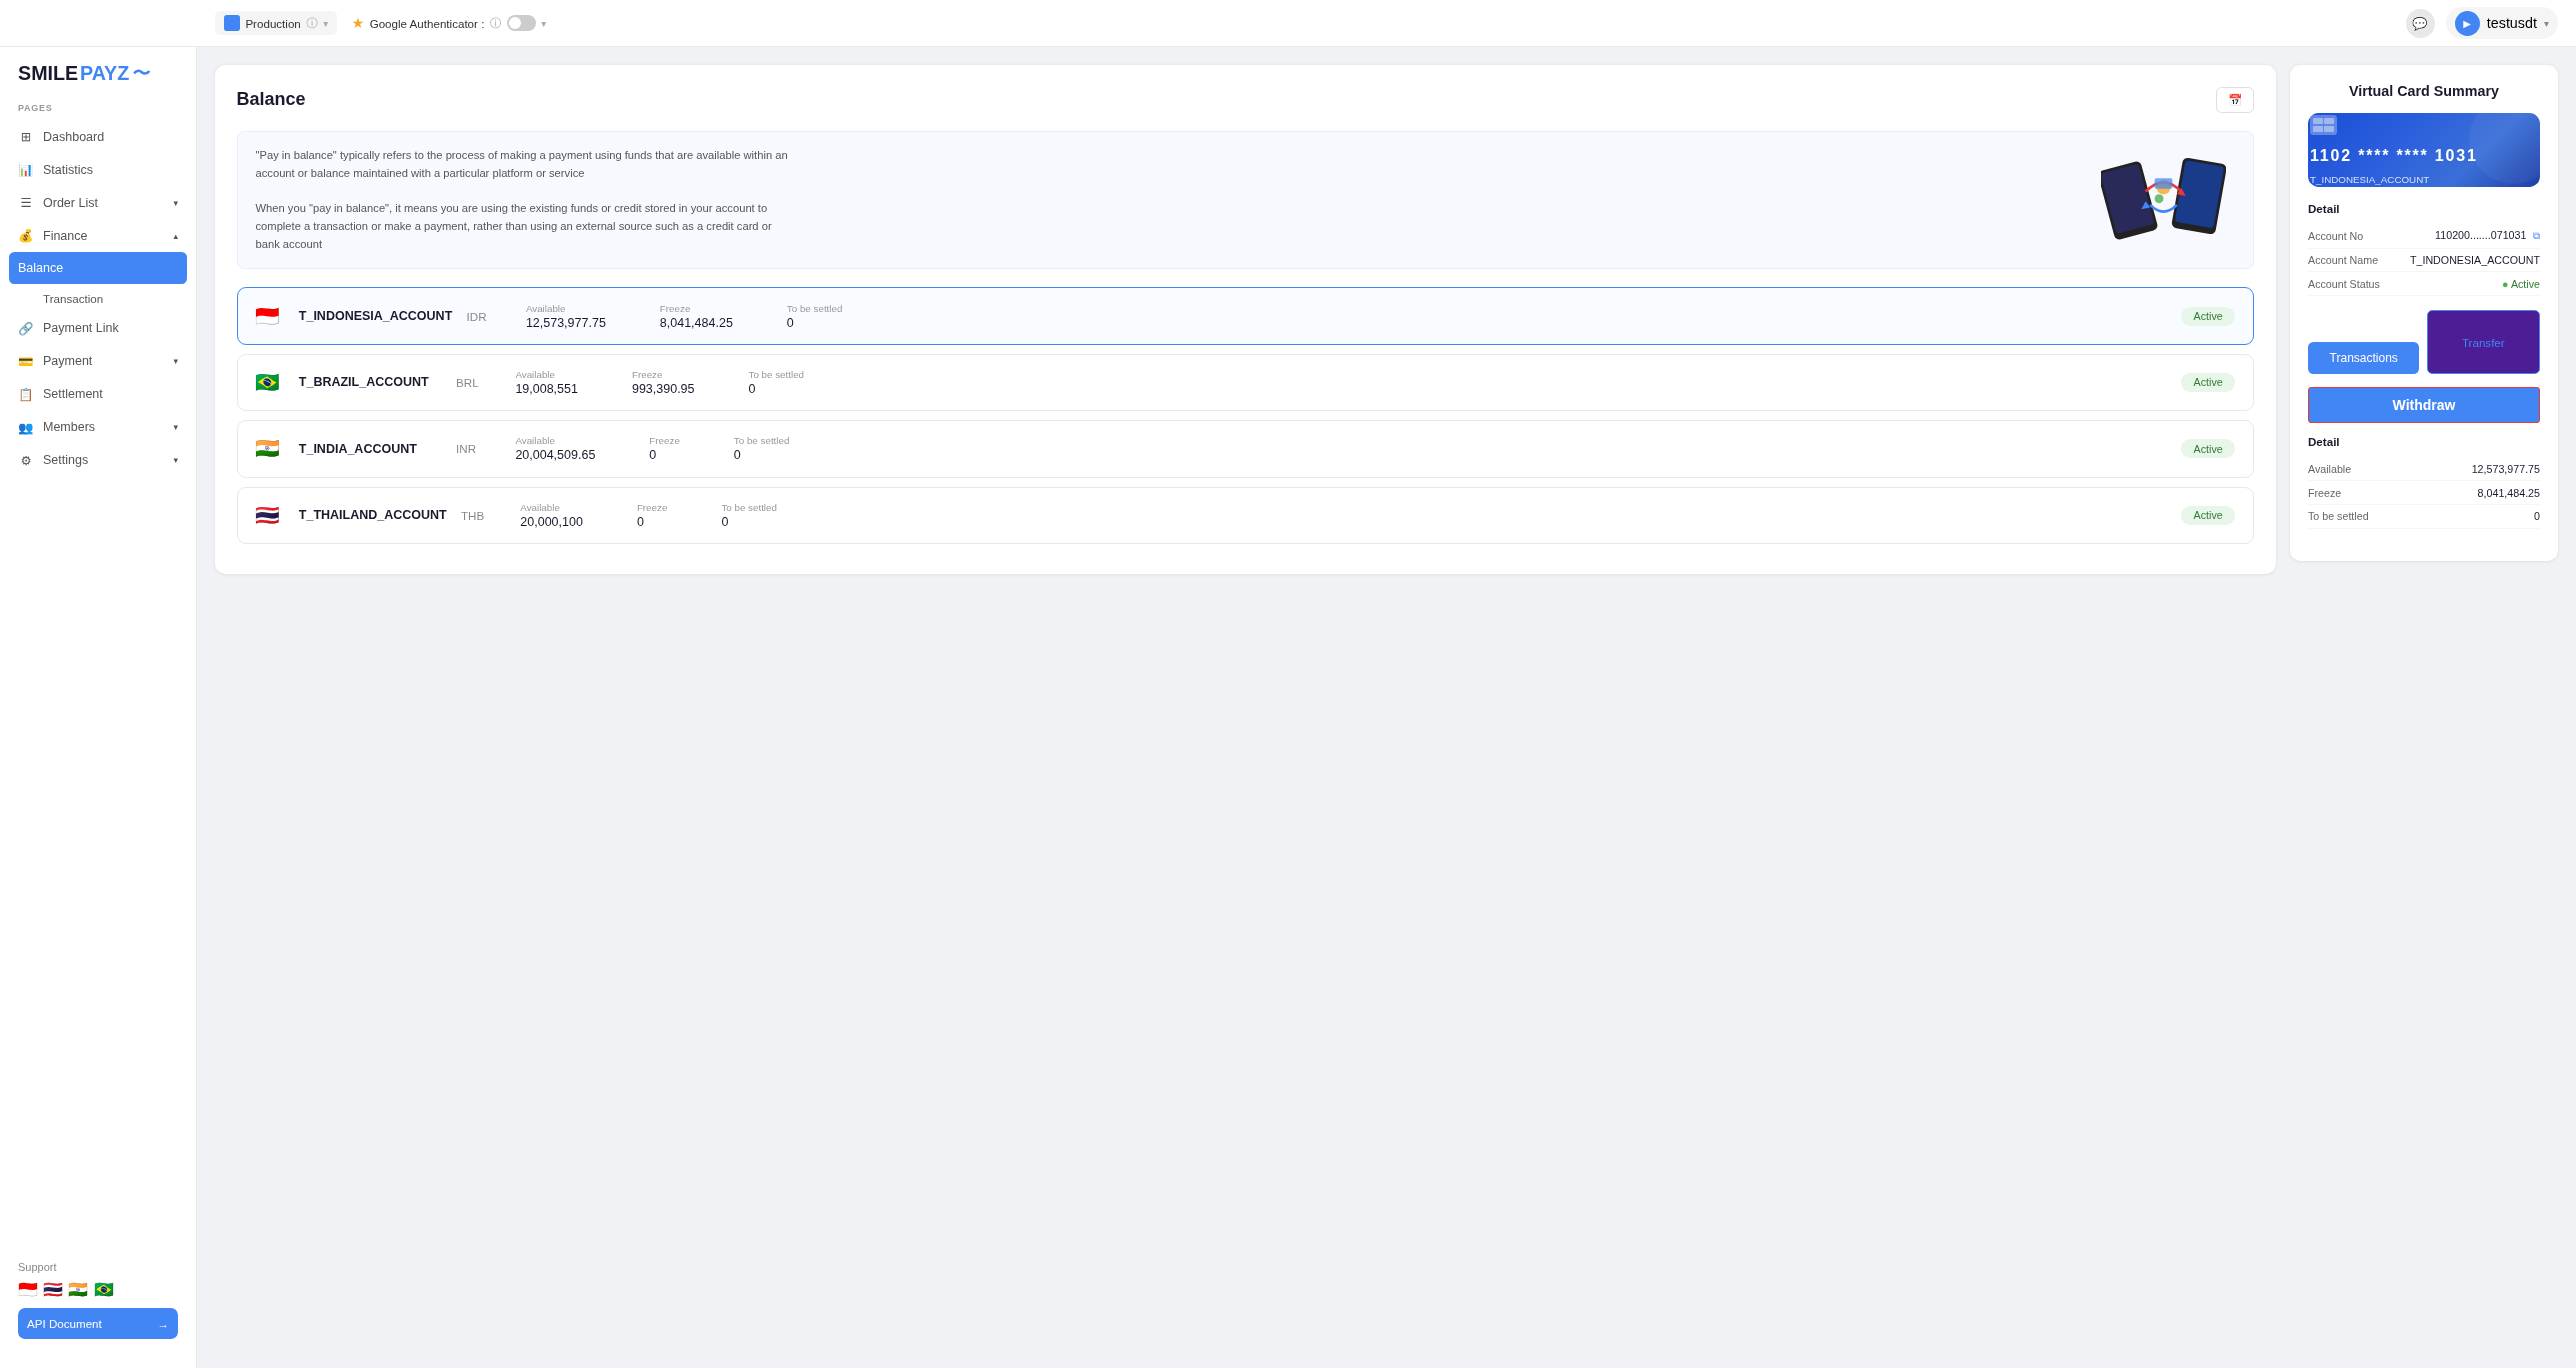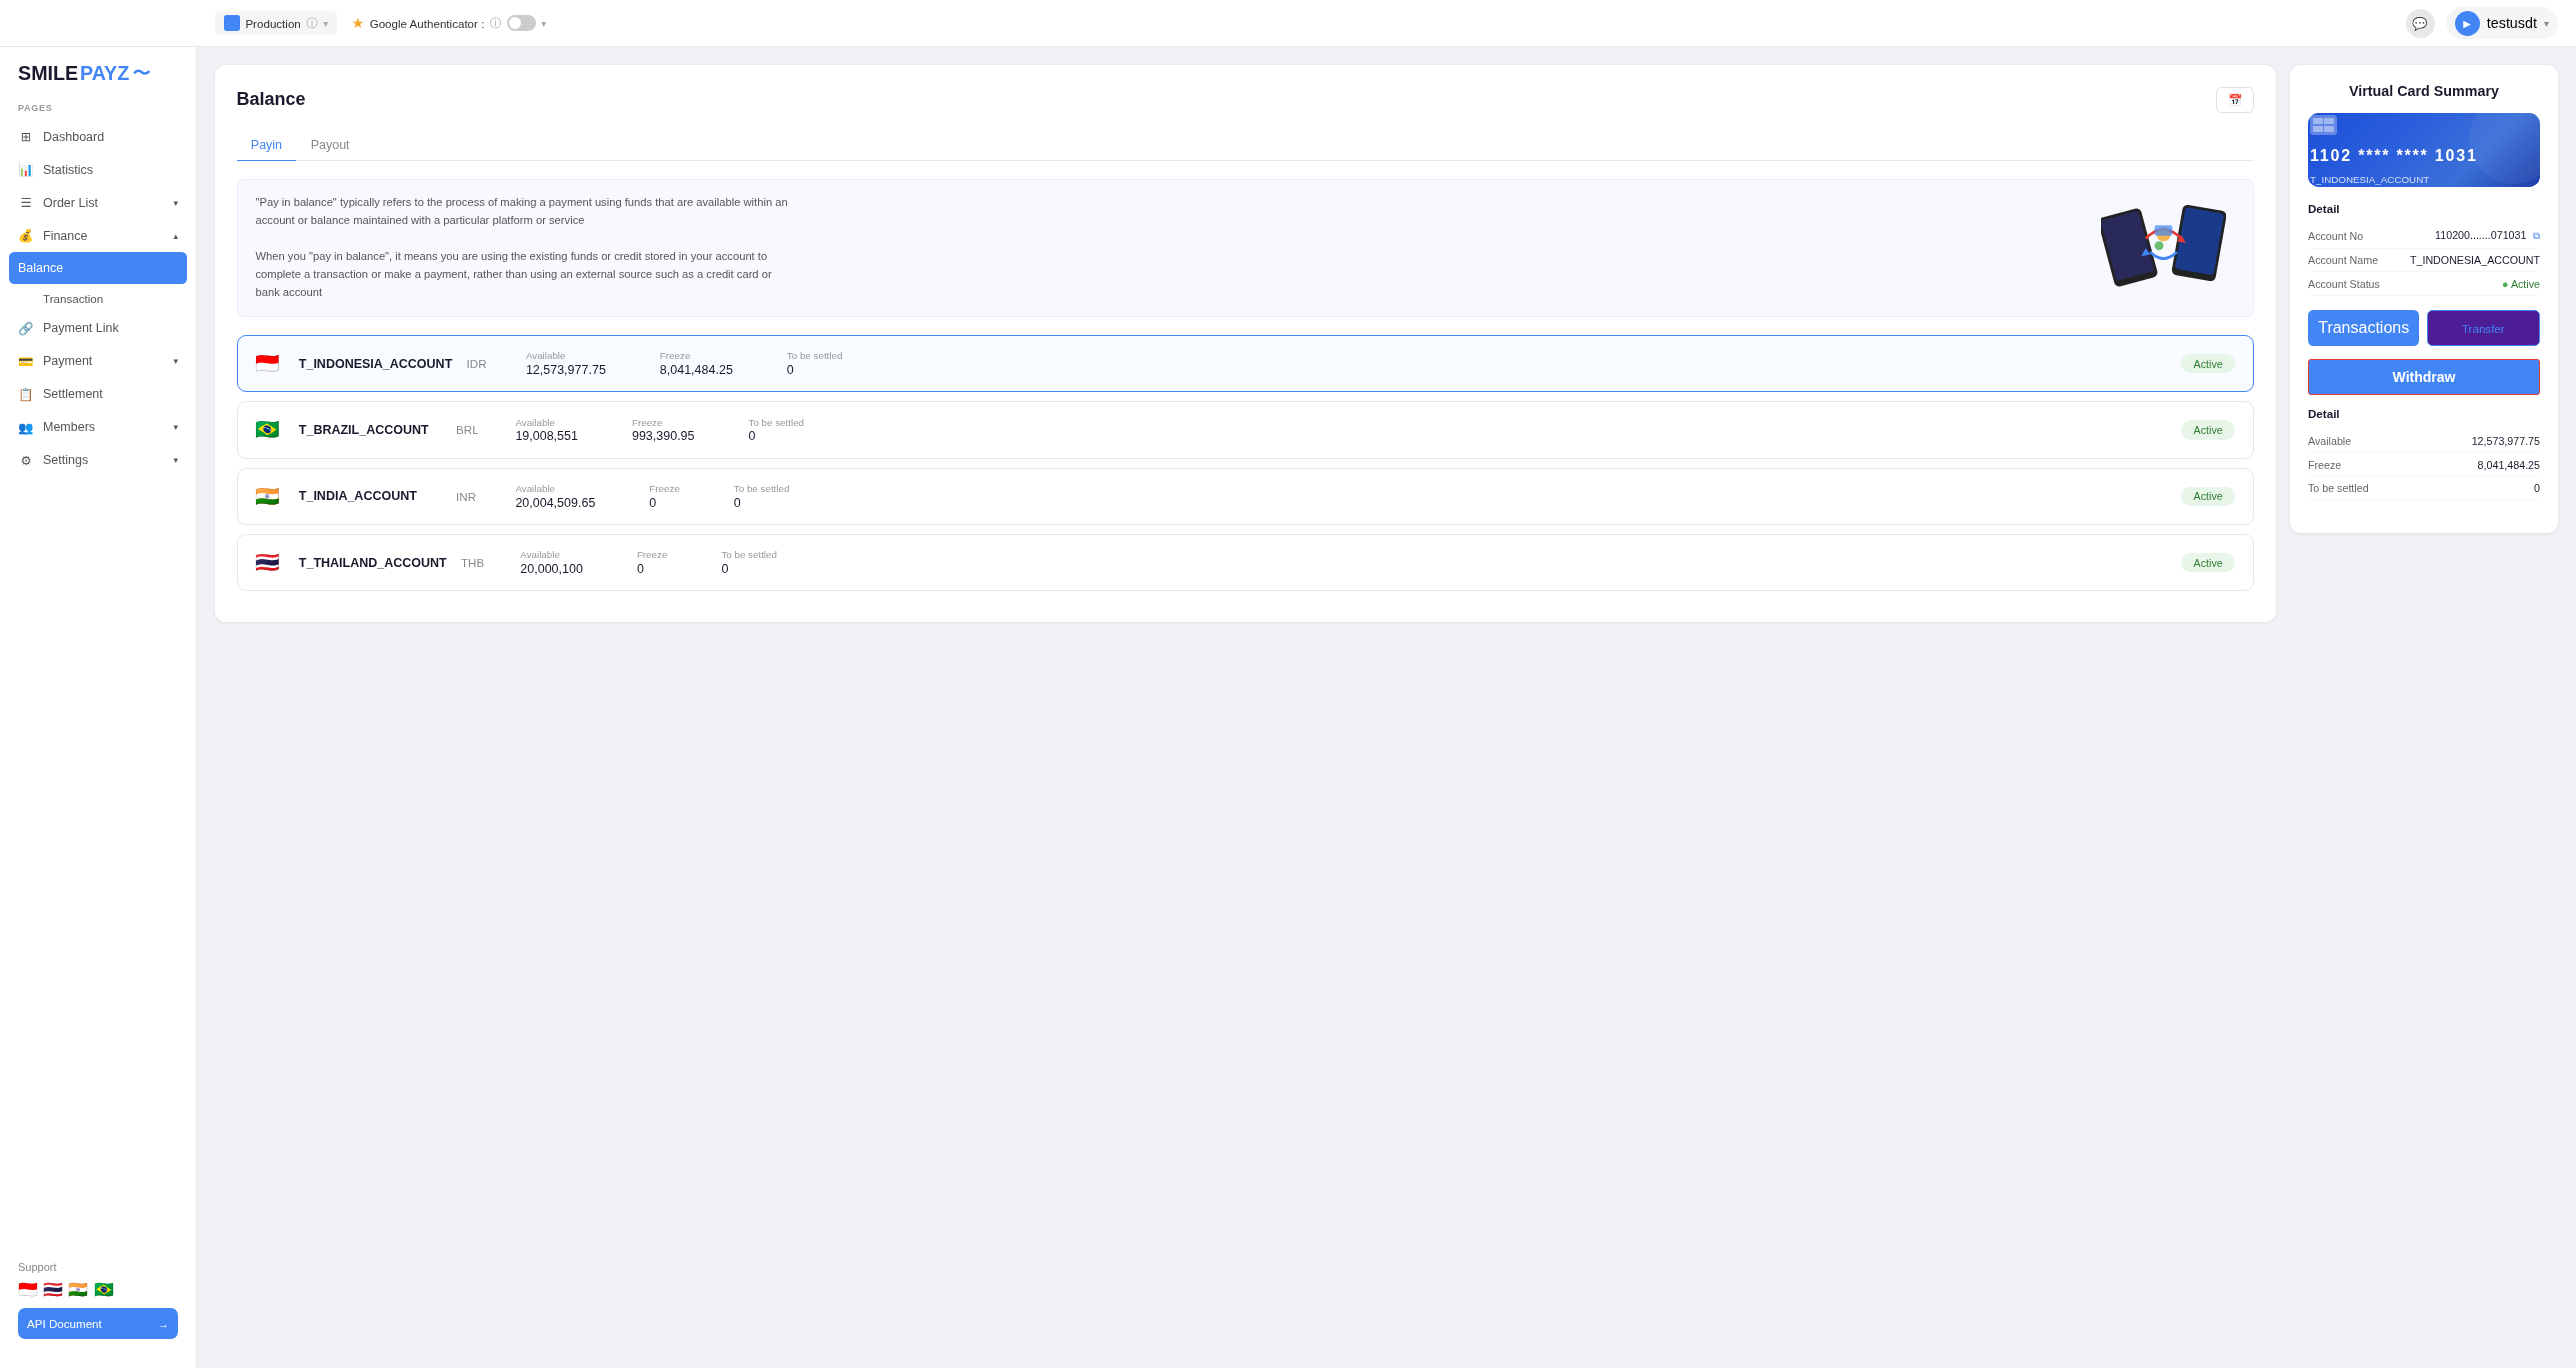--- a/index.html
+++ b/index.html
@@ -167,21 +167,21 @@
       padding: 5.4px 0; font-size: 10.7px; color: #666; border-bottom: 0.9px solid #f5f5f5;
     }
     .detail-value { color: #1a1a2e; font-weight: 500; text-align: right; }
     .detail-value.active { color: #2e7d32; }
     .copy-icon { color: #4285f4; cursor: pointer; margin-left: 3.6px; font-size: 9.8px; }
 
     
     .action-buttons { display: flex; gap: 7.2px; margin-bottom: 12.5px; }
     .btn-transactions {
       flex: 1; background: #4285f4; color: #fff; border: none; border-radius: 5.4px;
-      padding: 9px; cursor: pointer; font-size: 16px; font-weight: 500;
+      padding: 9px; cursor: pointer; font-size: 12px; font-weight: 500; margin-top: 32px;
     }
     .btn-transfer {
       flex: 1; background: #4c1d95; color: #4285f4; border: 0.9px solid #4285f4; border-radius: 5.4px;
       padding: 9px; cursor: pointer; font-size: 11.6px; font-weight: 500;
     }
     .btn-withdraw {
       width: 100%; background: #4285f4; color: #fff; border: 1.8px solid #e53935; border-radius: 3px;
       padding: 9px; cursor: pointer; font-size: 14px; font-weight: 600; margin-bottom: 12.5px;
     }
 
@@ -296,28 +296,20 @@
 
     <div class="balance-section">
       <div class="balance-card">
         <div class="balance-header">
           <h2 class="balance-title">Balance</h2>
           <button class="calendar-btn">
             <span>📅</span>
           </button>
         </div>
 
-        <div class="tab-bar">
-          <div class="tab active">
-            <span>Payin</span>
-          </div>
-          <div class="tab">
-            <span>Payout</span>
-          </div>
-        </div>
 
         <div class="info-banner">
           <div class="info-text">
             <p>"Pay in balance" typically refers to the process of making a payment using funds that are available within an account or balance maintained with a particular platform or service</p>
             <br>
             <p>When you "pay in balance", it means you are using the existing funds or credit stored in your account to complete a transaction or make a payment, rather than using an external source such as a credit card or bank account</p>
           </div>
           <div class="info-illustration">
 
             <svg width="125" height="98" viewBox="0 0 140 110">

